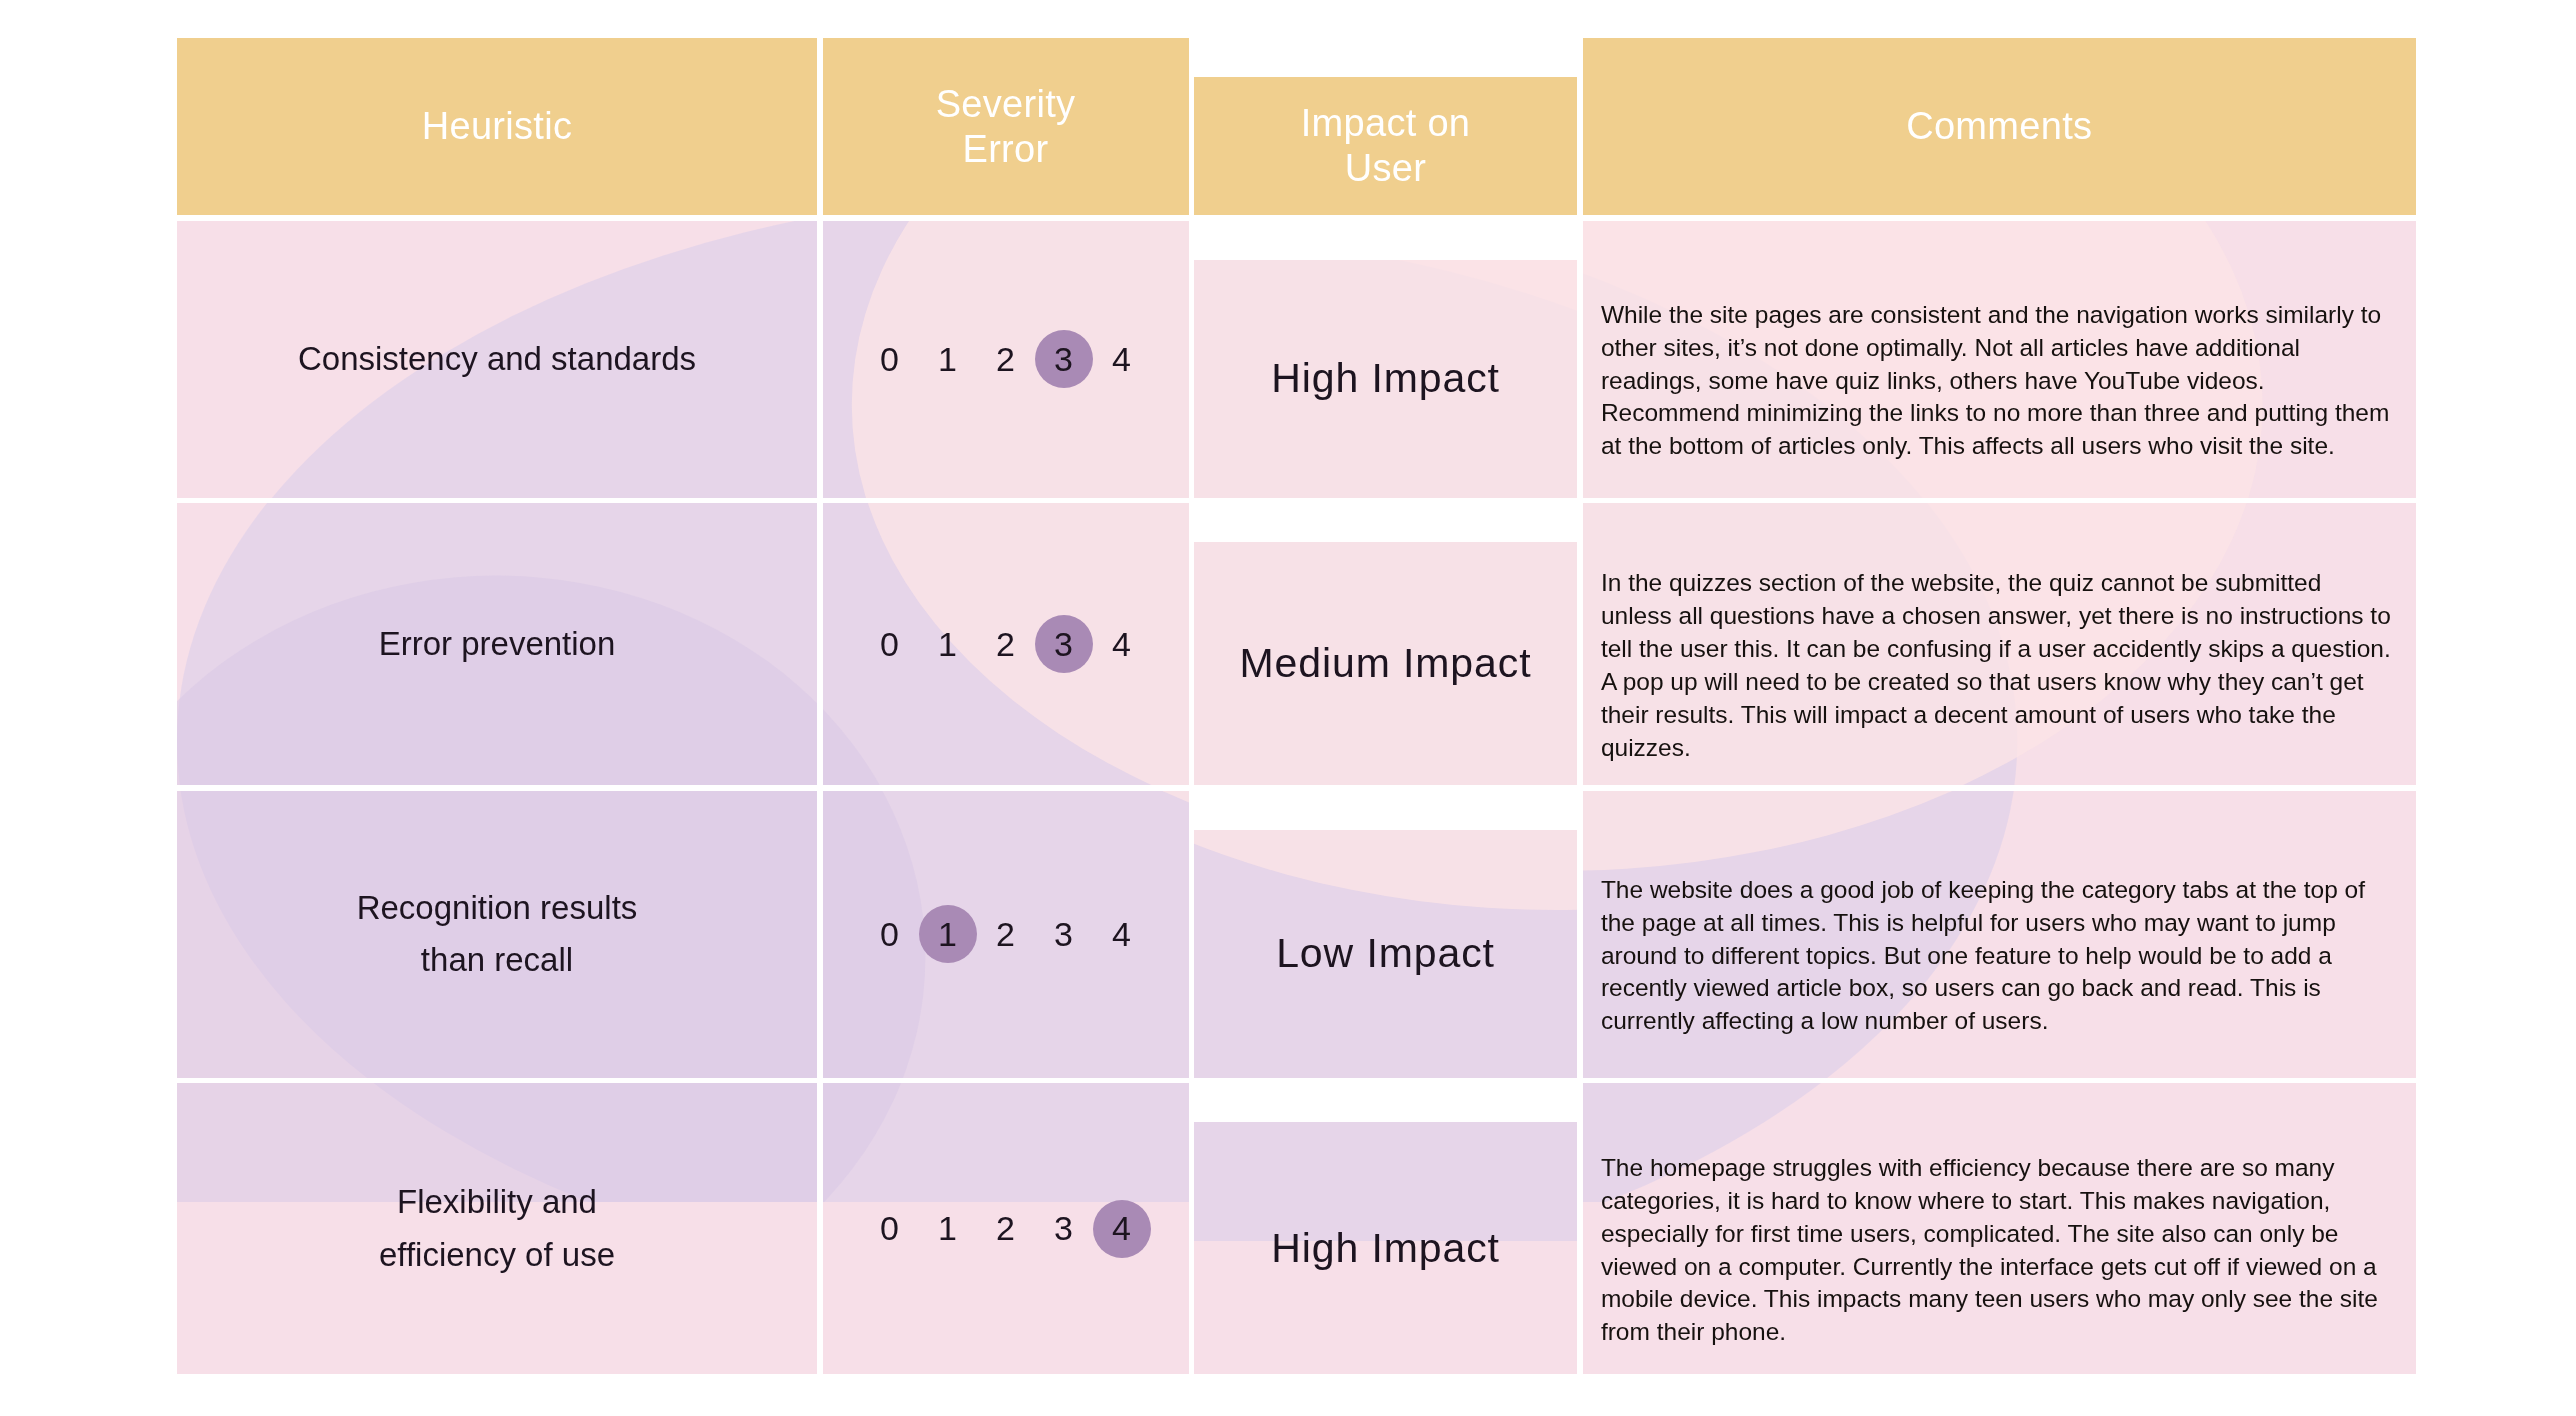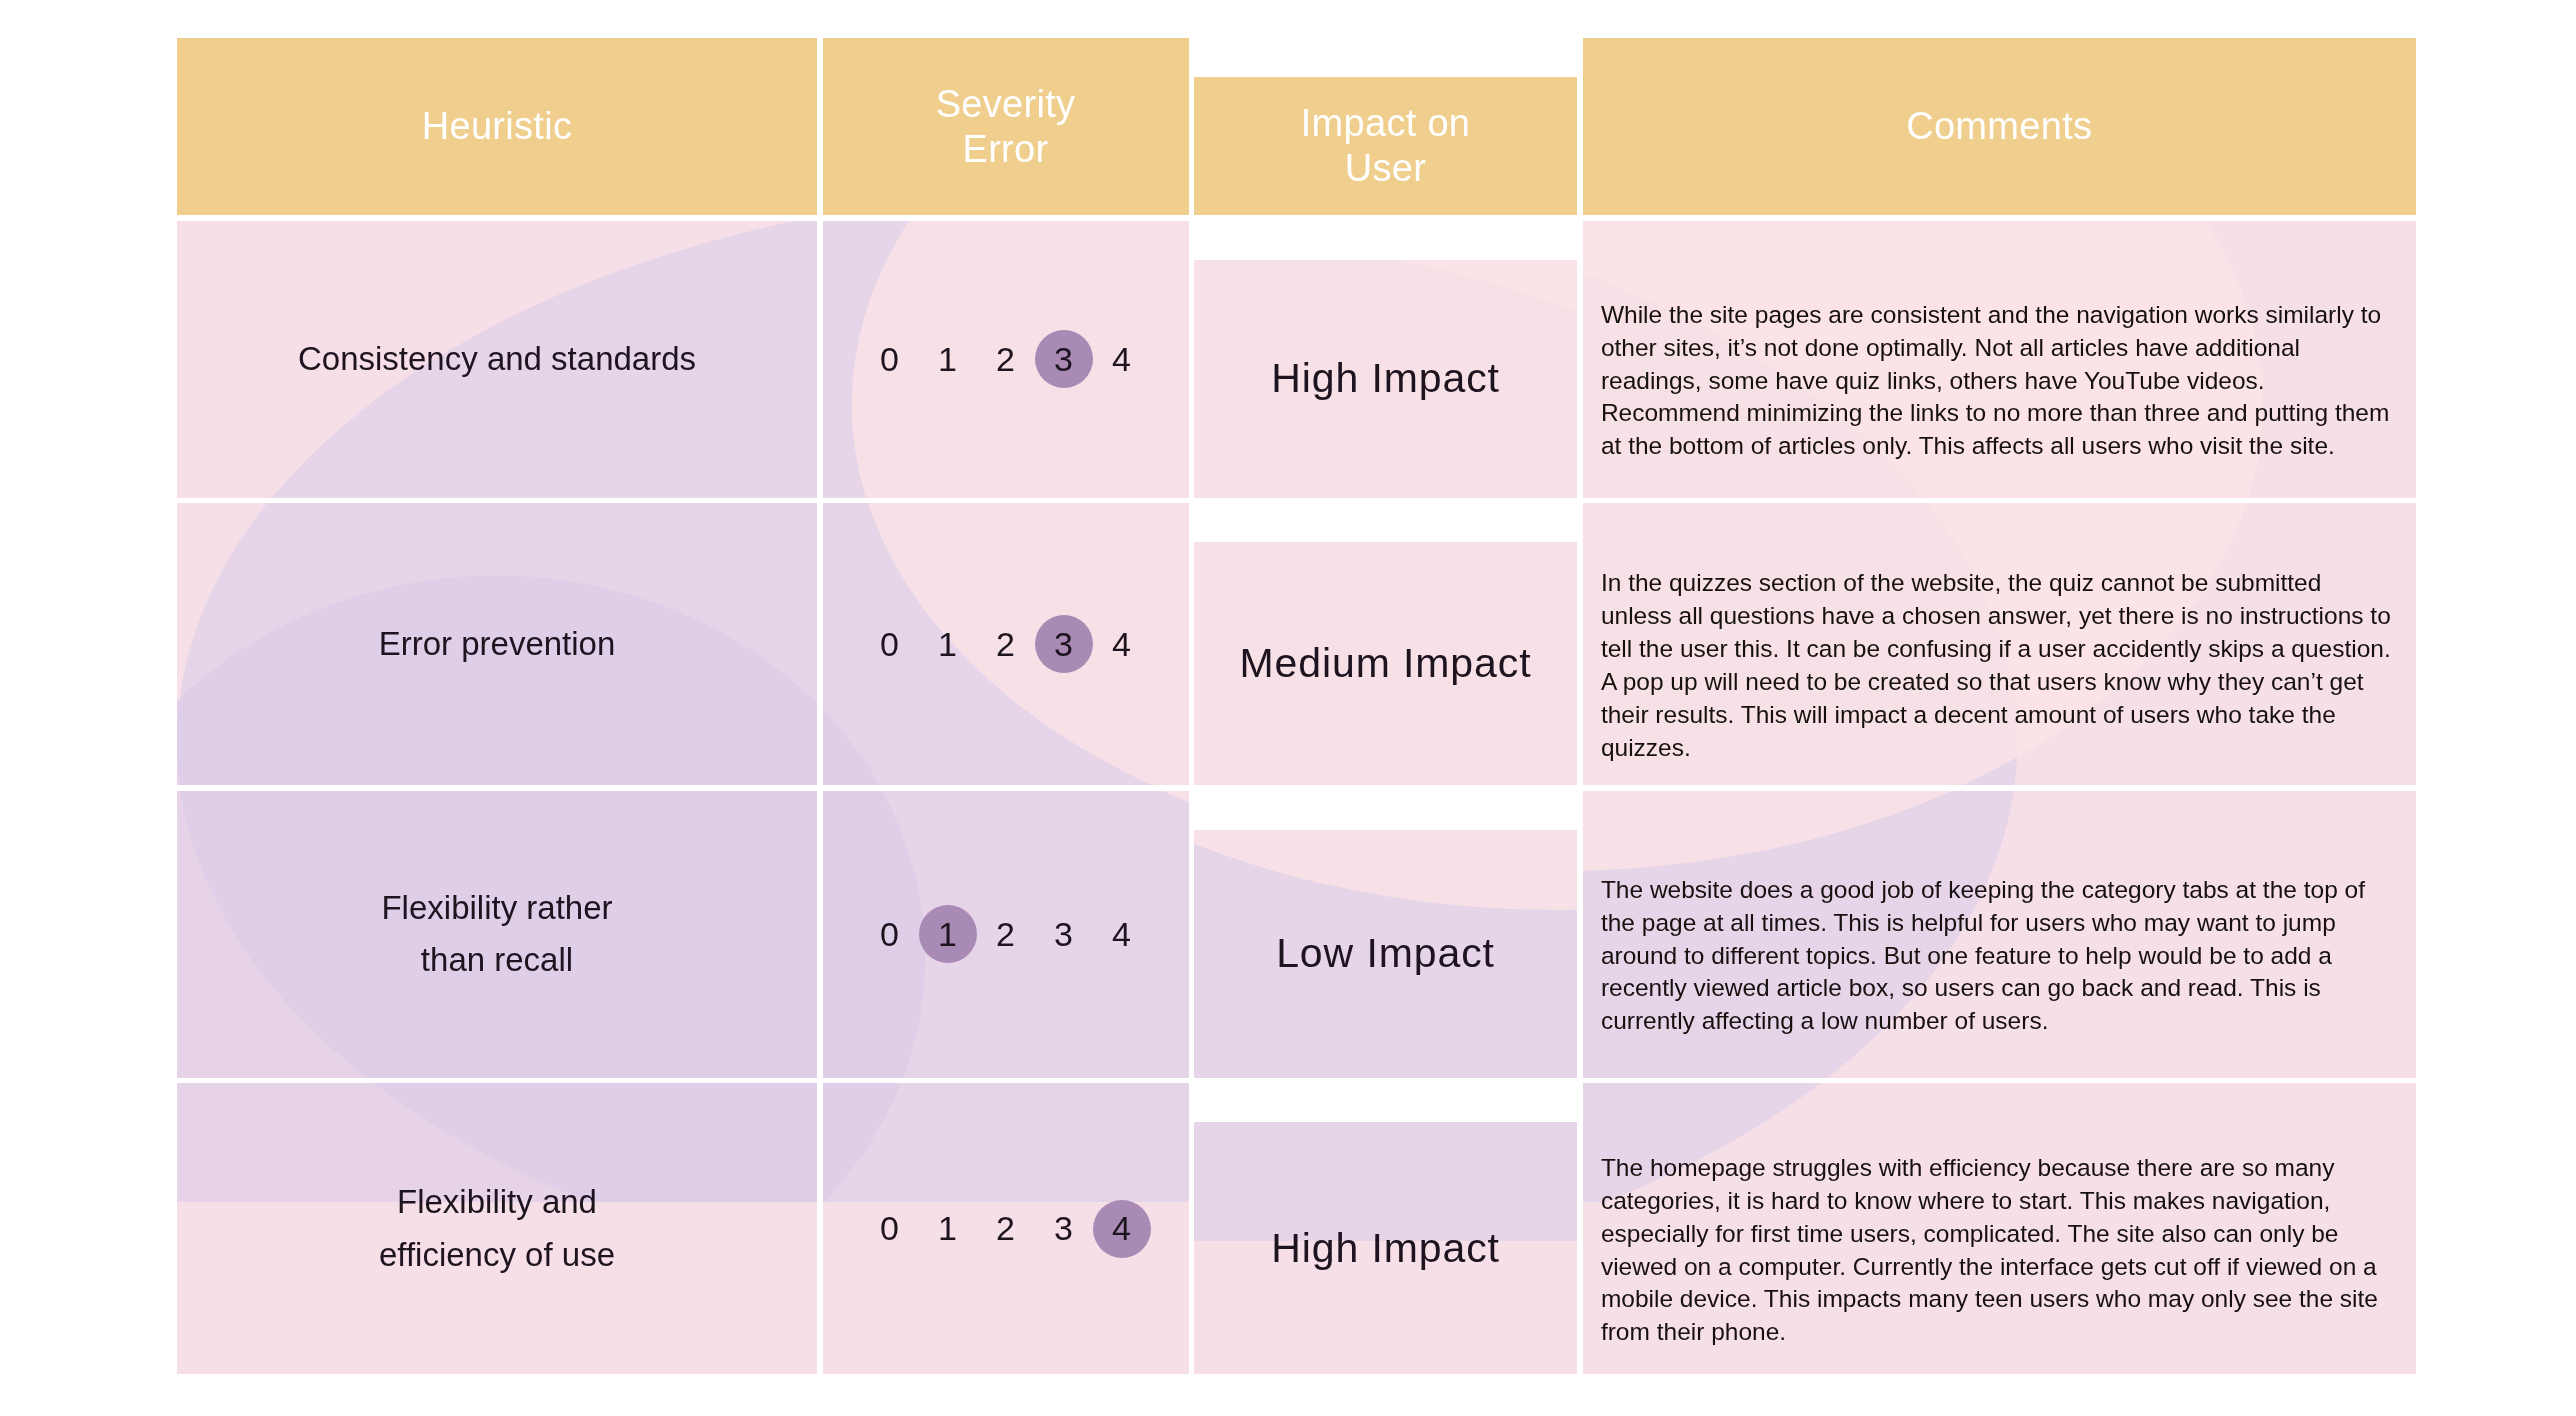--- a/index.html
+++ b/index.html
@@ -286,21 +286,21 @@
   <div class="body-row row-3">
     <div class="cell c-heuristic">
       <svg class="blobs" style="top:-754px" viewBox="0 0 3650 1900" preserveAspectRatio="none">
         <rect width="3650" height="1900" fill="#f7dfe8"></rect>
         <ellipse cx="1500" cy="1150" rx="1500" ry="900" fill="#e0d2ea" opacity="0.75"></ellipse>
         <ellipse cx="520" cy="1500" rx="700" ry="620" fill="#d8c9e6" opacity="0.55"></ellipse>
         <ellipse cx="2250" cy="600" rx="1150" ry="760" fill="#fbe3e6" opacity="0.8"></ellipse>
       </svg>
       <div class="cell-inner">
         <div class="heuristic-label">
-          <span>Flexibility rather</span><br>
+          <span>Recognition results</span><br>
           <span>than recall</span>
         </div>
       </div>
     </div>
     <div class="cell c-severity">
       <svg class="blobs" style="top:-754px; left:-646px" viewBox="0 0 3650 1900" preserveAspectRatio="none">
         <rect width="3650" height="1900" fill="#f7dfe8"></rect>
         <ellipse cx="1500" cy="1150" rx="1500" ry="900" fill="#e0d2ea" opacity="0.75"></ellipse>
         <ellipse cx="520" cy="1500" rx="700" ry="620" fill="#d8c9e6" opacity="0.55"></ellipse>
         <ellipse cx="2250" cy="600" rx="1150" ry="760" fill="#fbe3e6" opacity="0.8"></ellipse>

